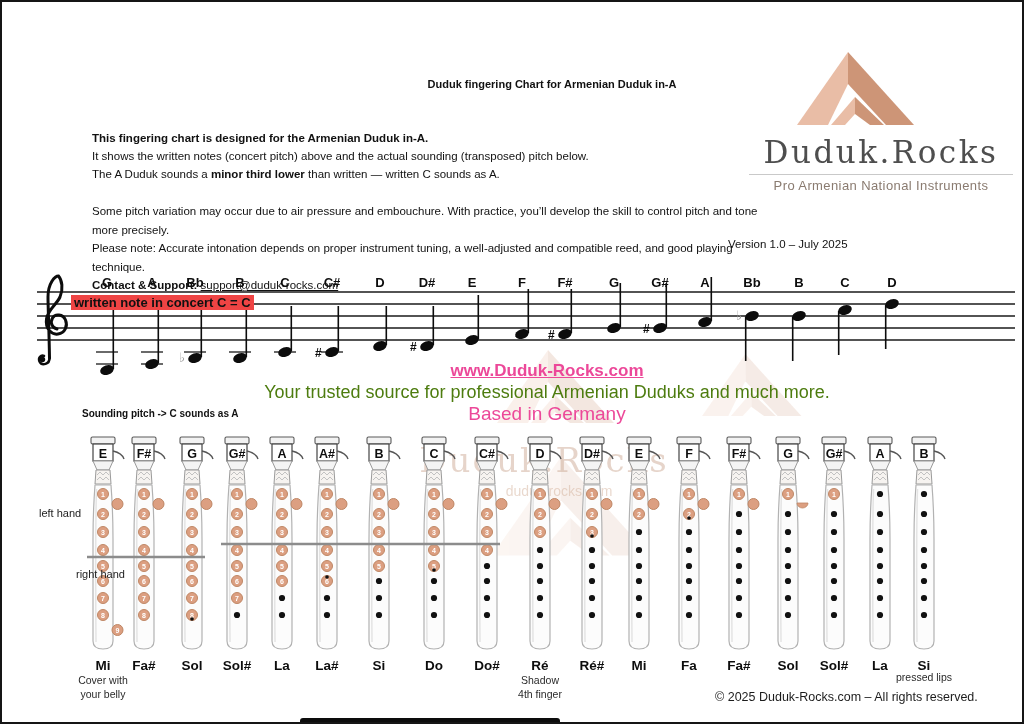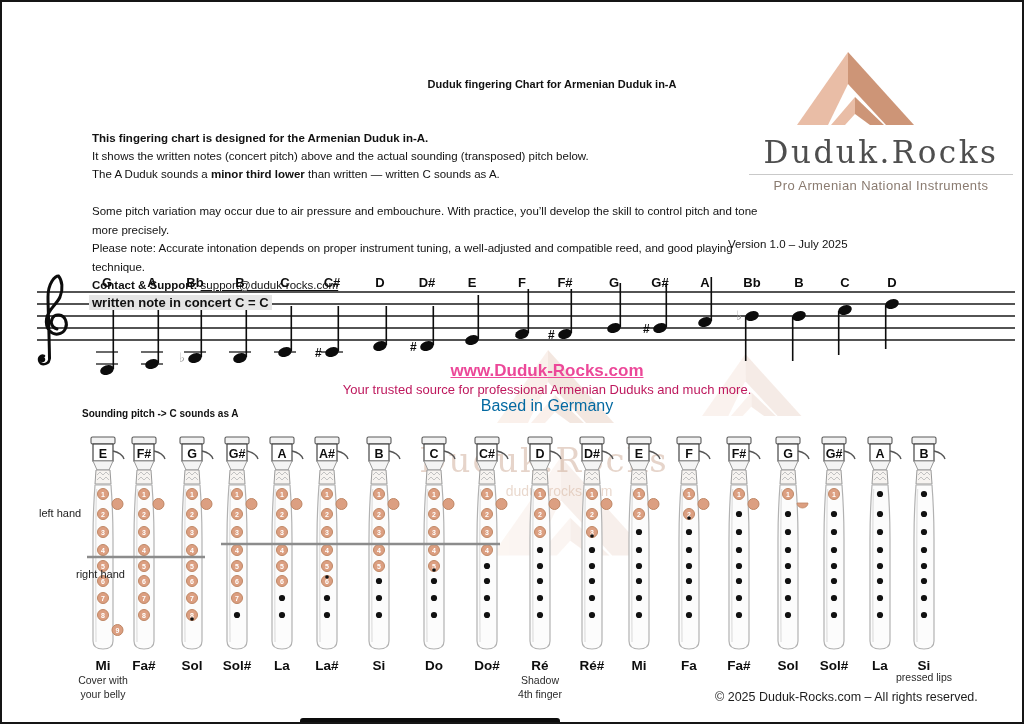--- a/index.html
+++ b/index.html
@@ -10,25 +10,25 @@
   .title{left:260px;top:76px;width:580px;text-align:center;font-size:11px;font-weight:bold;z-index:3;}
   .logo-box{left:745px;top:38px;width:268px;z-index:3;text-align:center;}
   .logo-name{font-family:"DejaVu Serif", serif;font-size:31px;color:#4e4e4e;letter-spacing:2.5px;margin-top:2px;}
   .logo-rule{height:1px;background:#c9c9c9;margin:4px 2px 3px 2px;}
   .logo-tag{font-size:13px;color:#8a7b70;letter-spacing:0.4px;}
   .intro{left:90px;top:127px;width:640px;font-size:11.5px;line-height:18px;z-index:3;}
   .notice{left:90px;top:200px;width:680px;font-size:11.5px;line-height:18.5px;z-index:3;}
   .b{font-weight:bold;}
   .email{text-decoration:underline;cursor:pointer;}
   .version{left:726px;top:236px;font-size:11.5px;z-index:3;}
-  .staff-caption{left:87px;top:293px;font-size:13px;font-weight:bold;background:#e5e5e5;padding:0 3px;z-index:3;}
+  .staff-caption{left:69px;top:293px;font-size:13px;font-weight:bold;background:#ef4444;padding:0 3px;z-index:3;}
   .wm-block{left:225px;top:359px;width:640px;text-align:center;z-index:2;}
   .wm-url{font-size:17px;font-weight:bold;color:#ec4899;text-decoration:underline;}
-  .wm-l1{font-size:13px;color:#be185d;margin-top:1px;}
-  .wm-l2{font-size:16px;color:#0369a1;}
+  .wm-l1{font-size:18px;color:#4d7c0f;margin-top:1px;}
+  .wm-l2{font-size:19px;color:#ec4899;}
   .sounding{left:80px;top:406px;font-size:10px;font-weight:bold;z-index:3;}
   .hand-label{left:37px;font-size:11px;color:#222;z-index:3;}
   .copyright{left:713px;top:688px;font-size:12.5px;color:#1c1c1c;z-index:3;}
   .bottom-bar{left:298px;top:716px;width:260px;height:8px;background:#0c0c0c;border-radius:3px 3px 0 0;z-index:4;}
   svg text{font-family:"Liberation Sans", sans-serif;}
   .notelabel{font-size:13px;font-weight:bold;fill:#0d0d0d;}
   .accs{font-size:12px;font-weight:bold;fill:#0d0d0d;}
   .accb{font-size:13px;fill:#9a9a9a;}
   .reedlabel{font-size:12.5px;font-weight:bold;fill:#0d0d0d;}
   .holenum{font-size:7px;font-weight:bold;fill:#ffffff;}

